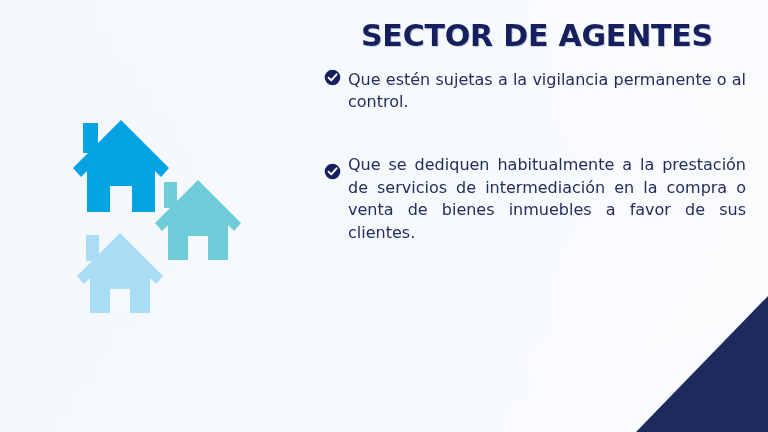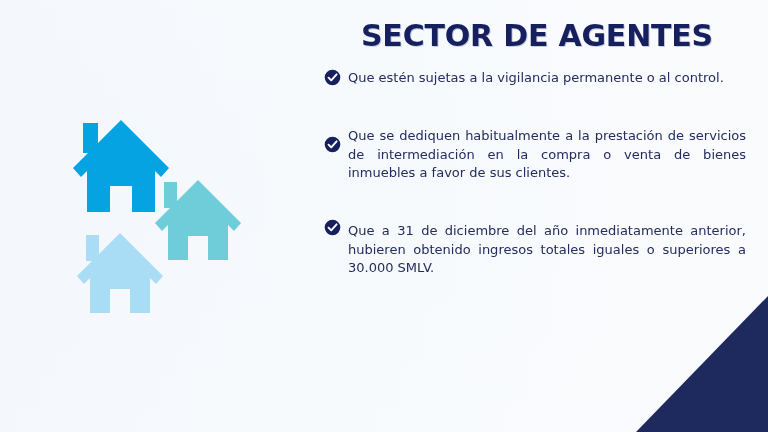--- a/index.html
+++ b/index.html
@@ -87,21 +87,21 @@
     list-style: none;
   }
 
   .bullet {
     position: relative;
     display: block;
     padding-left: 24px;
     margin-bottom: 20px;
     color: #242c5e;
     font-family: "DejaVu Sans", "Liberation Sans", sans-serif;
-    font-size: 13px;
+    font-size: 16px;
     line-height: 1.42;
     text-align: justify;
     text-justify: inter-word;
     -webkit-hyphens: none;
     hyphens: none;
   }
   .bullet:last-child { margin-bottom: 0; }
 
   
   .check-icon {
@@ -113,21 +113,21 @@
   }
   .check-icon svg { display: block; width: 100%; height: 100%; }
 
   
   .bullet-1 .check-icon { top: 0px; }
   .bullet-2 .check-icon { top: 9px; }
   .bullet-3 .check-icon { top: -3px; }
 
   
   .bullet-1 { margin-bottom: 40px; }
-  .bullet-2 { margin-bottom: 40px; }
+  .bullet-2 { margin-bottom: 60px; }
 
   .bullet-text { display: block; }
 </style>
 </head>
 <body>
 
 <div id="slide">
 
   <div class="houses-illustration">
     <svg viewBox="0 0 232 232" xmlns="http://www.w3.org/2000/svg" aria-hidden="true">
@@ -180,29 +180,20 @@
       <li class="bullet bullet-2">
         <span class="check-icon">
           <svg viewBox="0 0 24 24" xmlns="http://www.w3.org/2000/svg" aria-hidden="true">
             <circle cx="12" cy="12" r="11" fill="#16205e"></circle>
             <path d="M6.4 12.2 L10.2 16.1 L17.8 7.6" fill="none" stroke="#ffffff" stroke-width="2.7" stroke-linecap="round" stroke-linejoin="round"></path>
           </svg>
         </span>
         <span class="bullet-text">Que se dediquen habitualmente a la prestación de servicios de intermediación en la compra o venta de bienes inmuebles a favor de sus clientes.</span>
       </li>
 
-      <li class="bullet bullet-3">
-        <span class="check-icon">
-          <svg viewBox="0 0 24 24" xmlns="http://www.w3.org/2000/svg" aria-hidden="true">
-            <circle cx="12" cy="12" r="11" fill="#16205e"></circle>
-            <path d="M6.4 12.2 L10.2 16.1 L17.8 7.6" fill="none" stroke="#ffffff" stroke-width="2.7" stroke-linecap="round" stroke-linejoin="round"></path>
-          </svg>
-        </span>
-        <span class="bullet-text">Que a 31 de diciembre del año inmediatamente anterior, hubieren obtenido ingresos totales iguales o superiores a 30.000 SMLV.</span>
-      </li>
 
     </ul>
   </div>
 
   <div class="corner-triangle">
     <svg viewBox="0 0 132 136" preserveAspectRatio="none" xmlns="http://www.w3.org/2000/svg" aria-hidden="true">
       <polygon points="132,0 132,136 0,136" fill="#1e2a5e"></polygon>
     </svg>
   </div>
 

